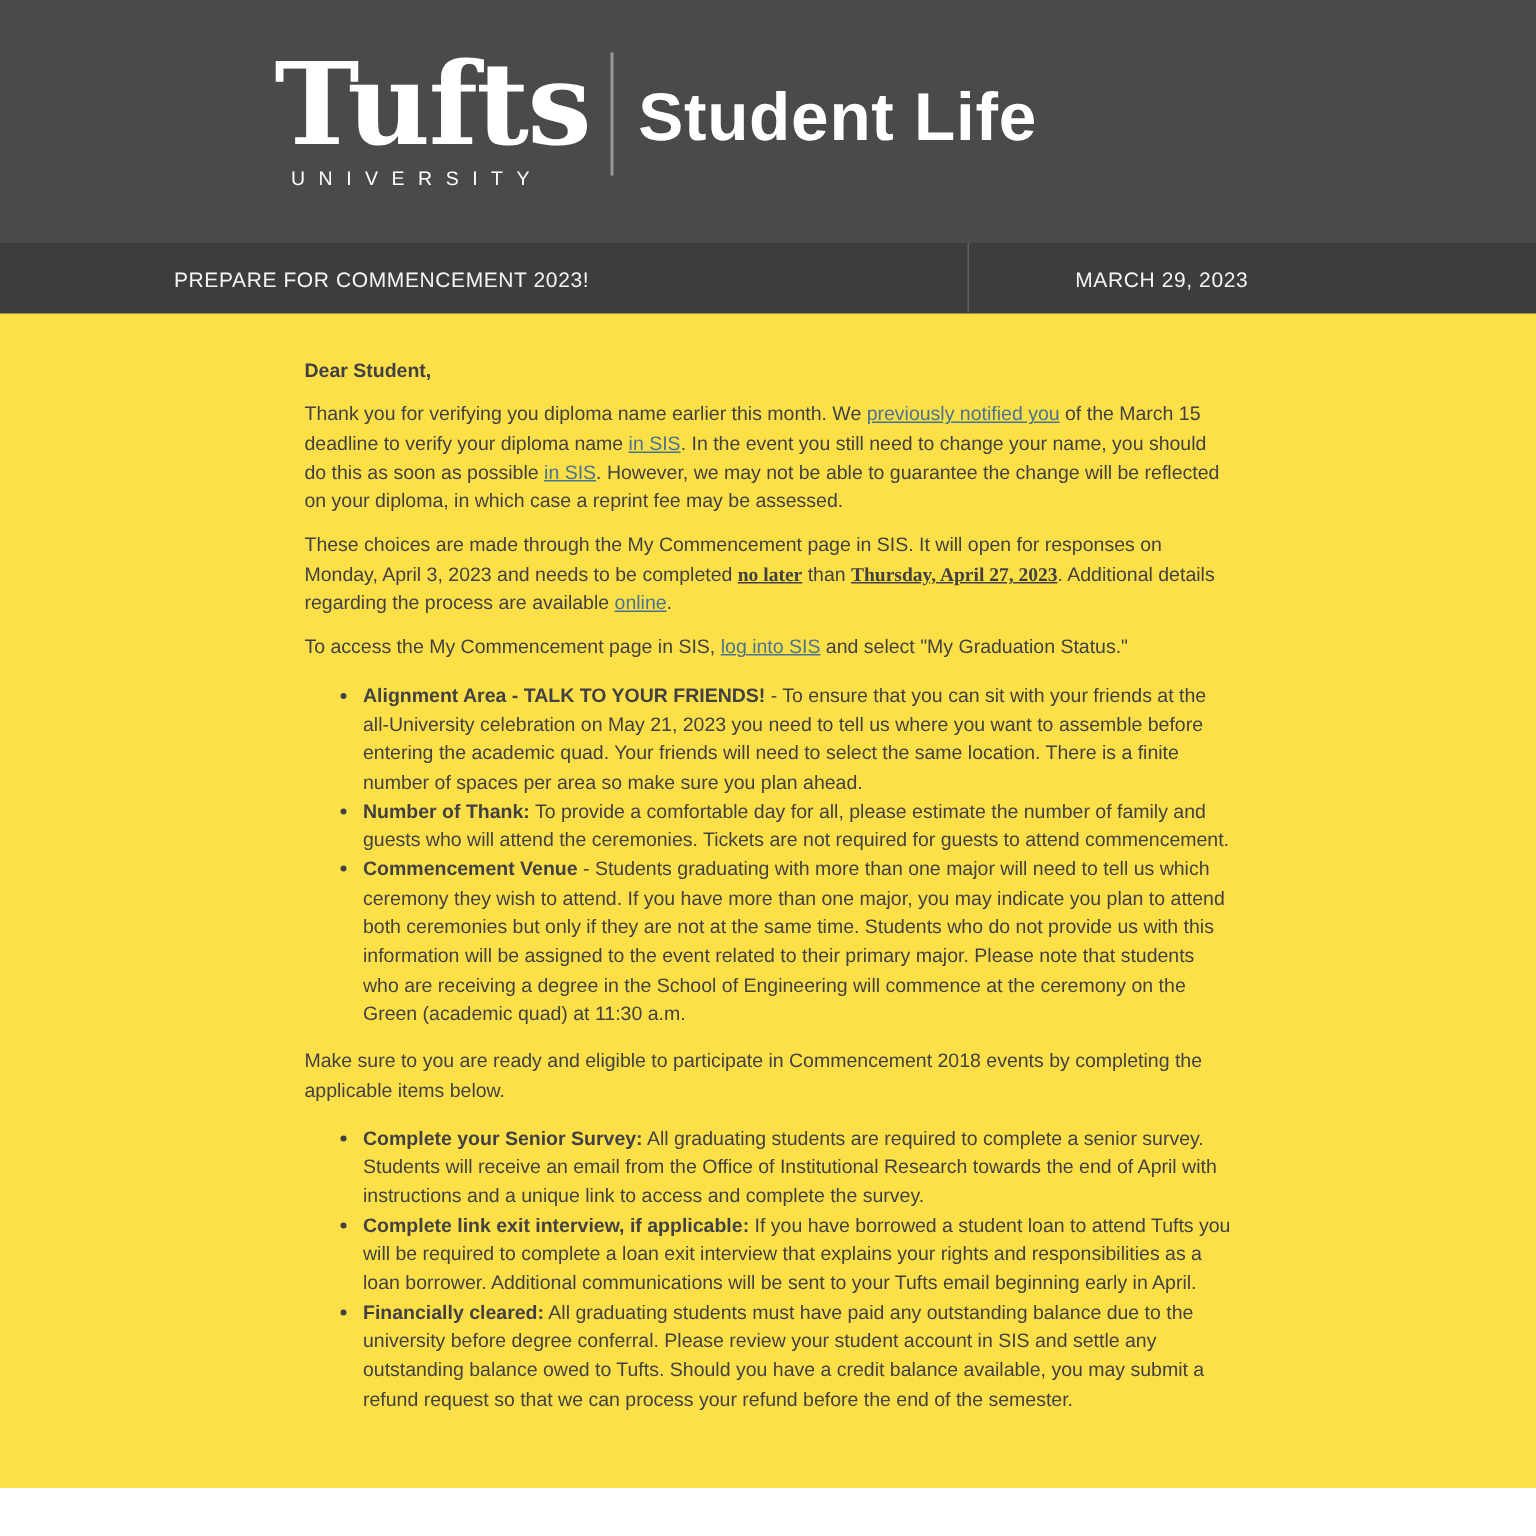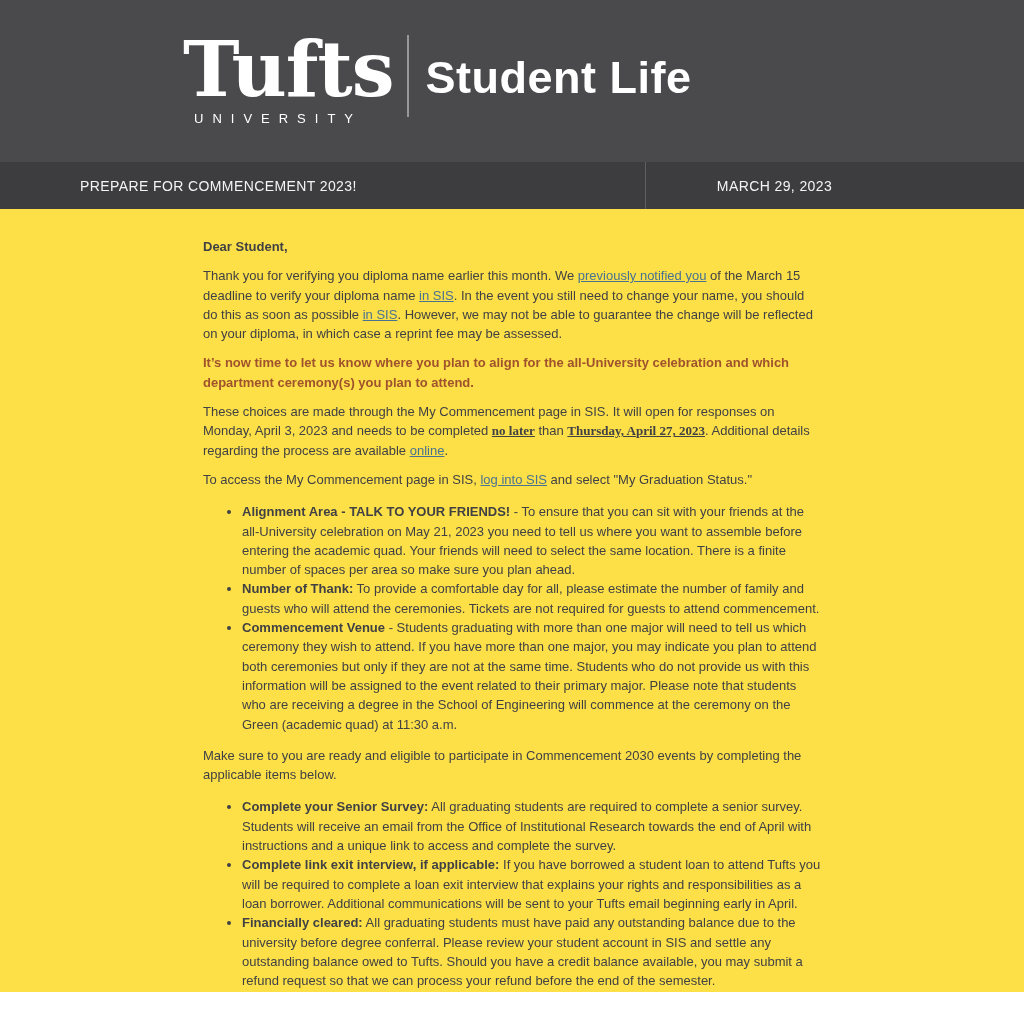--- a/index.html
+++ b/index.html
@@ -61,21 +61,21 @@
     background: #3d3d40;
     height: 47px;
     display: flex;
     align-items: stretch;
     color: #f4f4f4;
   }
   .banner-left {
     width: 645px;
     display: flex;
     align-items: center;
-    padding-left: 80px;
+    padding-left: 116px;
     font-size: 14px;
     letter-spacing: 0.4px;
   }
   .banner-divider { width: 1px; background: #606063; }
   .banner-right {
     width: 257px;
     display: flex;
     align-items: center;
     justify-content: center;
     font-size: 14px;
@@ -117,29 +117,28 @@
   <div class="banner">
     <div class="banner-left">PREPARE FOR COMMENCEMENT 2023!</div>
     <div class="banner-divider"></div>
     <div class="banner-right">MARCH 29, 2023</div>
     <div class="banner-fill"></div>
   </div>
 
   <div class="content">
       <p><span class="seg-bold">Dear Student,</span></p>
       <p><span>Thank you for verifying you diploma name earlier this month. We </span><a href="#" class="link">previously notified you</a><span> of the March 15 deadline to verify your diploma name </span><a href="#" class="link">in SIS</a><span>. In the event you still need to change your name, you should do this as soon as possible </span><a href="#" class="link">in SIS</a><span>. However, we may not be able to guarantee the change will be reflected on your diploma, in which case a reprint fee may be assessed.</span></p>
-      <p><span class="seg-highlight">It’s now time to let us know where you plan to align for the all-University celebration and which department ceremony(s) you plan to attend.</span></p>
       <p><span>These choices are made through the My Commencement page in SIS. It will open for responses on Monday, April 3, 2023 and needs to be completed </span><span class="seg-bold-underline">no later</span><span> than </span><span class="seg-bold-underline">Thursday, April 27, 2023</span><span>. Additional details regarding the process are available </span><a href="#" class="link">online</a><span>.</span></p>
       <p><span>To access the My Commencement page in SIS, </span><a href="#" class="link">log into SIS</a><span> and select "My Graduation Status."</span></p>
       <ul>
         <li><span class="seg-bold">Alignment Area - TALK TO YOUR FRIENDS!</span><span> - To ensure that you can sit with your friends at the all-University celebration on May 21, 2023 you need to tell us where you want to assemble before entering the academic quad. Your friends will need to select the same location. There is a finite number of spaces per area so make sure you plan ahead.</span></li>
         <li><span class="seg-bold">Number of Thank:</span><span> To provide a comfortable day for all, please estimate the number of family and guests who will attend the ceremonies. Tickets are not required for guests to attend commencement.</span></li>
         <li><span class="seg-bold">Commencement Venue</span><span> - Students graduating with more than one major will need to tell us which ceremony they wish to attend. If you have more than one major, you may indicate you plan to attend both ceremonies but only if they are not at the same time. Students who do not provide us with this information will be assigned to the event related to their primary major. Please note that students who are receiving a degree in the School of Engineering will commence at the ceremony on the Green (academic quad) at 11:30 a.m.</span></li>
       </ul>
-      <p><span>Make sure to you are ready and eligible to participate in Commencement 2030 events by completing the applicable items below.</span></p>
+      <p><span>Make sure to you are ready and eligible to participate in Commencement 2018 events by completing the applicable items below.</span></p>
       <ul>
         <li><span class="seg-bold">Complete your Senior Survey:</span><span> All graduating students are required to complete a senior survey. Students will receive an email from the Office of Institutional Research towards the end of April with instructions and a unique link to access and complete the survey.</span></li>
         <li><span class="seg-bold">Complete link exit interview, if applicable:</span><span> If you have borrowed a student loan to attend Tufts you will be required to complete a loan exit interview that explains your rights and responsibilities as a loan borrower. Additional communications will be sent to your Tufts email beginning early in April.</span></li>
         <li><span class="seg-bold">Financially cleared:</span><span> All graduating students must have paid any outstanding balance due to the university before degree conferral. Please review your student account in SIS and settle any outstanding balance owed to Tufts. Should you have a credit balance available, you may submit a refund request so that we can process your refund before the end of the semester.</span></li>
       </ul>
     </div>
 
 </div>
 
 </body></html>

